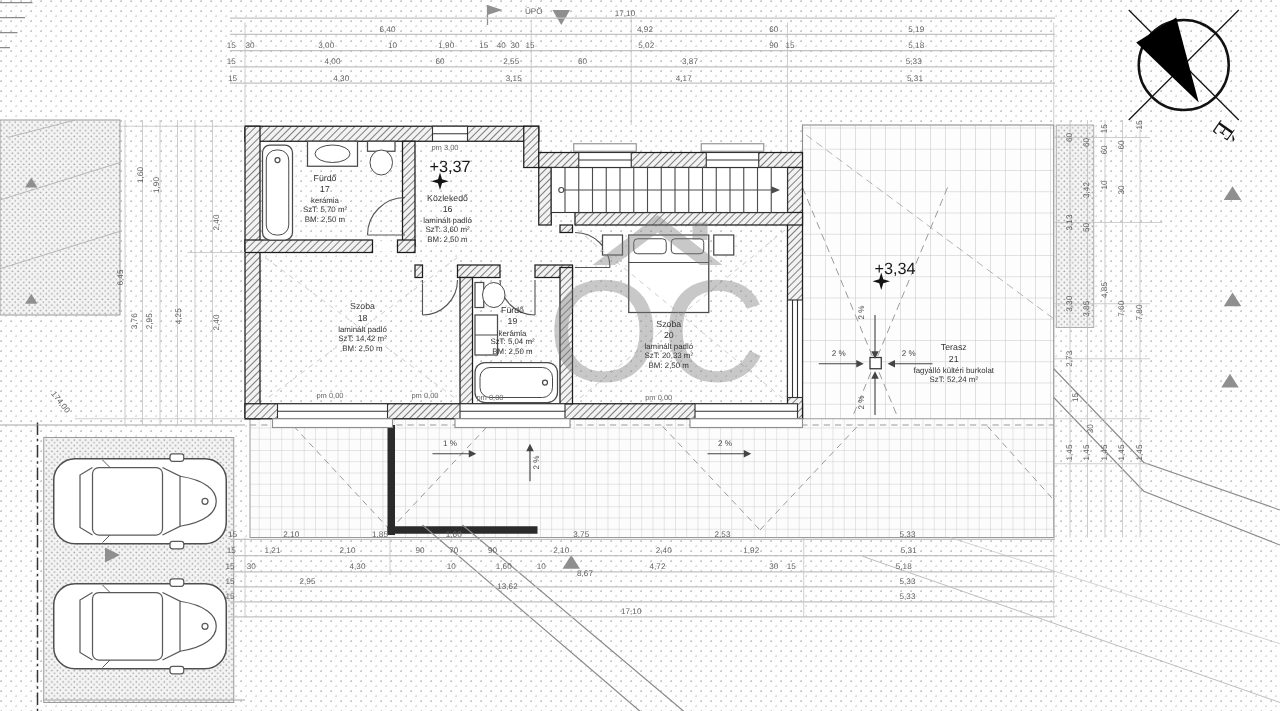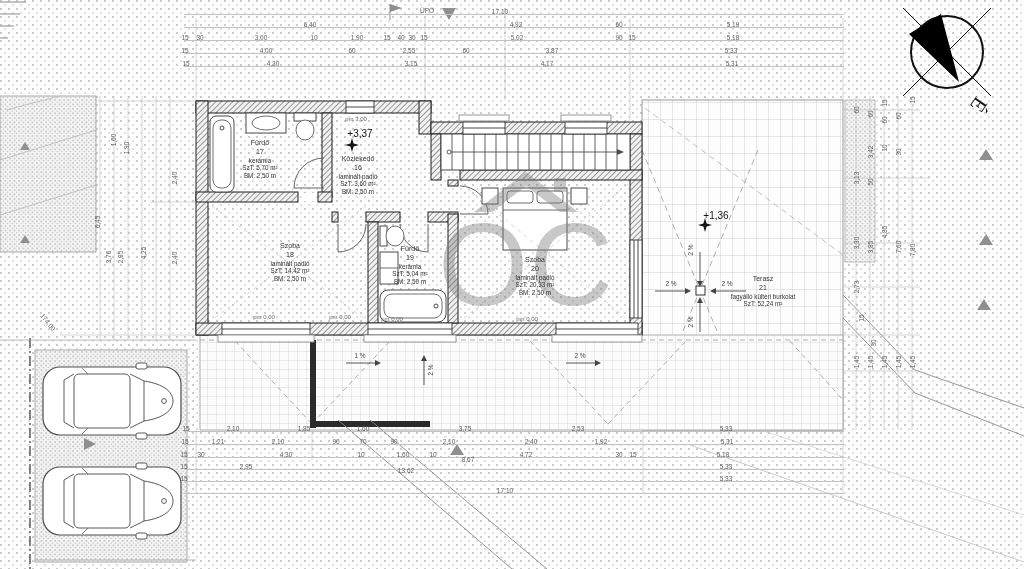--- a/index.html
+++ b/index.html
@@ -14,21 +14,21 @@
     font-family:"Liberation Sans",sans-serif;
   }
   svg.draw{position:absolute;left:0;top:0;z-index:1;}
   .wm{position:absolute;left:398px;top:168px;width:256px;z-index:2;opacity:.42;color:#7e7e7e;text-align:center;pointer-events:none;}
   .wm .roof{display:block;margin:0 auto;}
   .wm .mono{font-size:116px;line-height:.92;font-weight:normal;letter-spacing:1px;}
   .wm .nm{font-size:26px;font-weight:bold;letter-spacing:5px;line-height:1.15;}
   #labels-layer{position:absolute;left:0;top:0;width:1024px;height:569px;z-index:3;pointer-events:none;}
   .lbl{position:absolute;white-space:nowrap;transform:translate(-50%,-50%);}
   .dim{font-size:6.5px;color:#5f5f5f;}
-  .lvl{font-size:10px;color:#161616;}
+  .lvl{font-size:13px;color:#161616;}
   .pm{font-size:6px;color:#6a6a6a;}
   .slope{font-size:6.5px;color:#444;}
   .room{position:absolute;transform:translate(-50%,-50%);text-align:center;color:#333;line-height:1.25;}
   .room .a{font-size:7px;}
   .room .b{font-size:6.3px;}
   .north{position:absolute;left:972px;top:92px;z-index:3;font-size:21px;color:#111;transform:rotate(125deg);font-family:"Liberation Serif",serif;}
 </style>
 </head>
 <body>
 
@@ -407,21 +407,21 @@
       <div class="lbl dim" style="left: 856px; top: 362px; transform: translate(-50%, -50%) rotate(-90deg);">1,45</div>
       <div class="lbl dim" style="left: 870px; top: 362px; transform: translate(-50%, -50%) rotate(-90deg);">1,45</div>
       <div class="lbl dim" style="left: 884px; top: 362px; transform: translate(-50%, -50%) rotate(-90deg);">1,45</div>
       <div class="lbl dim" style="left: 898px; top: 362px; transform: translate(-50%, -50%) rotate(-90deg);">1,45</div>
       <div class="lbl dim" style="left: 912px; top: 362px; transform: translate(-50%, -50%) rotate(-90deg);">1,45</div>
       <div class="lbl dim" style="left: 427px; top: 10px; transform: translate(-50%, -50%);">ÜPÖ</div>
       <div class="lbl dim" style="left: 406px; top: 470px; transform: translate(-50%, -50%);">13,62</div>
       <div class="lbl dim" style="left: 468px; top: 459px; transform: translate(-50%, -50%);">8,67</div>
       <div class="lbl dim" style="left: 48px; top: 322px; transform: translate(-50%, -50%) rotate(52deg);">174,00</div>
       <div class="lbl lvl" style="left: 360px; top: 133px; transform: translate(-50%, -50%);">+3,37</div>
-      <div class="lbl lvl" style="left: 716px; top: 215px; transform: translate(-50%, -50%);">+1,36</div>
+      <div class="lbl lvl" style="left: 716px; top: 215px; transform: translate(-50%, -50%);">+3,34</div>
       <div class="lbl pm" style="left: 356px; top: 119px; transform: translate(-50%, -50%);">pm 3,00</div>
       <div class="lbl pm" style="left: 264px; top: 317px; transform: translate(-50%, -50%);">pm 0,00</div>
       <div class="lbl pm" style="left: 340px; top: 317px; transform: translate(-50%, -50%);">pm 0,00</div>
       <div class="lbl pm" style="left: 392px; top: 319px; transform: translate(-50%, -50%);">pm 0,00</div>
       <div class="lbl pm" style="left: 527px; top: 319px; transform: translate(-50%, -50%);">pm 0,00</div>
       <div class="lbl slope" style="left: 671px; top: 283px; transform: translate(-50%, -50%);">2 %</div>
       <div class="lbl slope" style="left: 727px; top: 283px; transform: translate(-50%, -50%);">2 %</div>
       <div class="lbl slope" style="left: 690px; top: 250px; transform: translate(-50%, -50%) rotate(-90deg);">2 %</div>
       <div class="lbl slope" style="left: 690px; top: 322px; transform: translate(-50%, -50%) rotate(-90deg);">2 %</div>
       <div class="lbl slope" style="left: 360px; top: 355px; transform: translate(-50%, -50%);">1 %</div>

